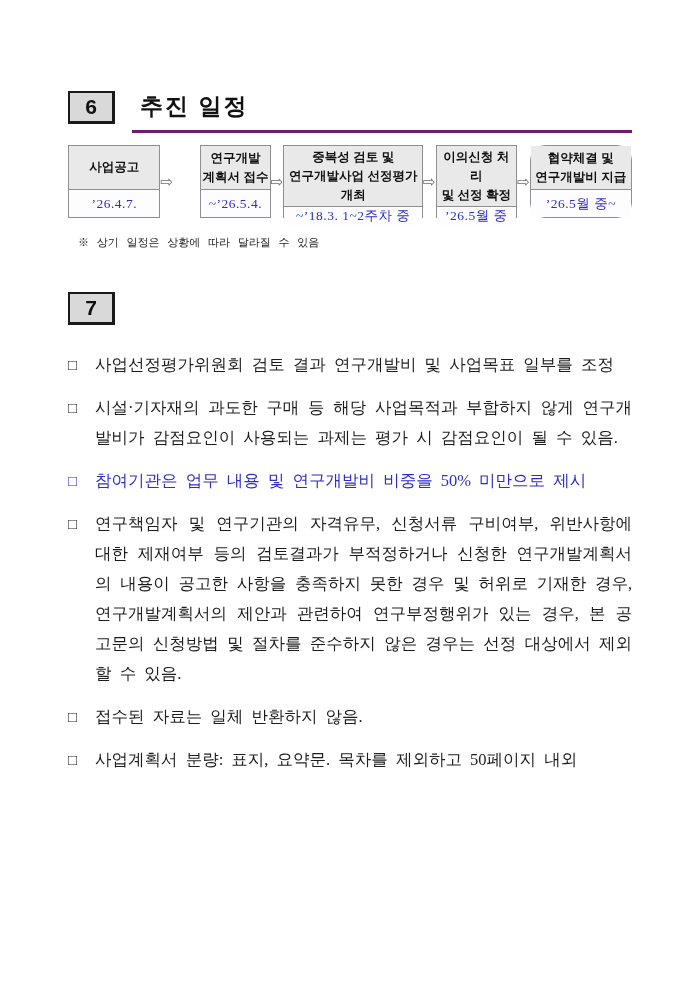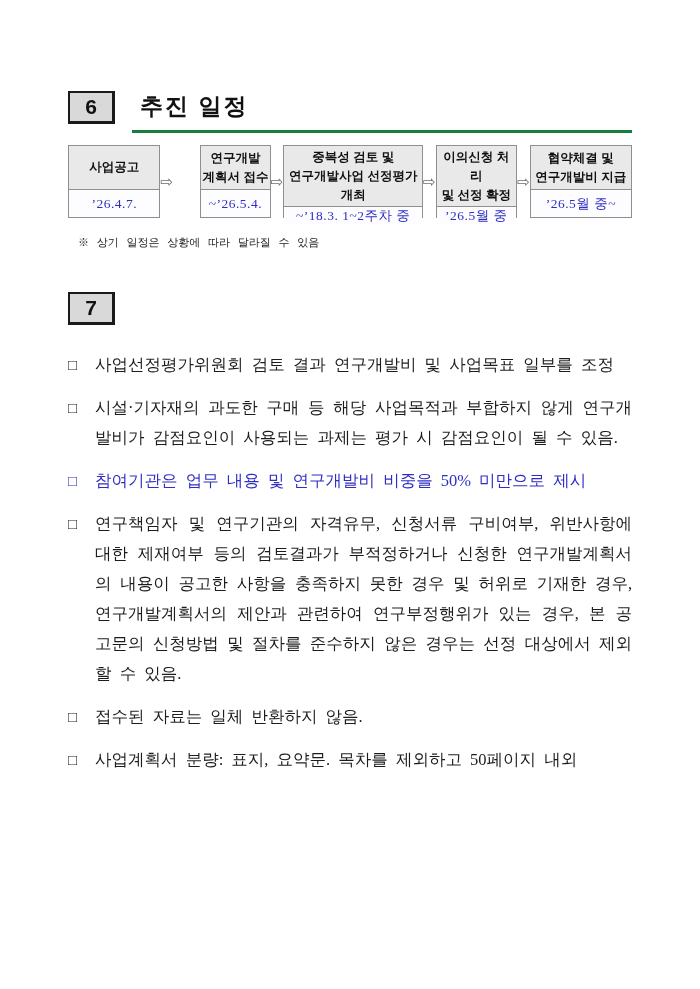--- a/index.html
+++ b/index.html
@@ -15,33 +15,33 @@
   
   .section-header { display: flex; align-items: flex-start; }
   .num-box {
     width: 47px; height: 33px; background: #d9d9d9;
     border: 2px solid #1a1a1a; border-right-width: 3px; border-bottom-width: 3px;
     display: flex; align-items: center; justify-content: center;
     font-family: "Liberation Sans", "DejaVu Sans", sans-serif;
     font-weight: bold; font-size: 21px; color: #111;
   }
   .title-wrap {
-    flex: 1; margin-left: 17px; border-bottom: 3px solid #15803d;
+    flex: 1; margin-left: 17px; border-bottom: 3px solid #701a75;
     padding: 0 0 8px 8px;
   }
   .section-title {
     font-family: "Liberation Sans", "DejaVu Sans", sans-serif;
     font-weight: bold; font-size: 23px; letter-spacing: 2px; color: #111;
   }
 
   
   .timeline { display: flex; align-items: stretch; margin-top: 12px; height: 73px; }
   .tl-box { border: 1px solid #8f8f8f; display: flex; flex-direction: column; background: #fff; }
   .tl-b0 { width: 94px; } .tl-b1 { width: 72px; margin-left: 27px; } .tl-b2 { width: 142px; }
-  .tl-b3 { width: 83px; } .tl-b4 { width: 104px; }
+  .tl-b3 { width: 83px; } .tl-b4 { width: 104px; border-radius: 15px; }
   .tl-head {
     flex: 1; background: #e9e9e9; border-bottom: 1px solid #8f8f8f;
     display: flex; align-items: center; justify-content: center;
     text-align: center; white-space: pre-line;
     font-family: "Liberation Sans", "DejaVu Sans", sans-serif;
     font-weight: bold; font-size: 12.5px; line-height: 1.5;
     color: #111; padding: 2px 1px;
   }
   .tl-date {
     height: 27px; background: #fdfdff; color: #2e2ec4;

